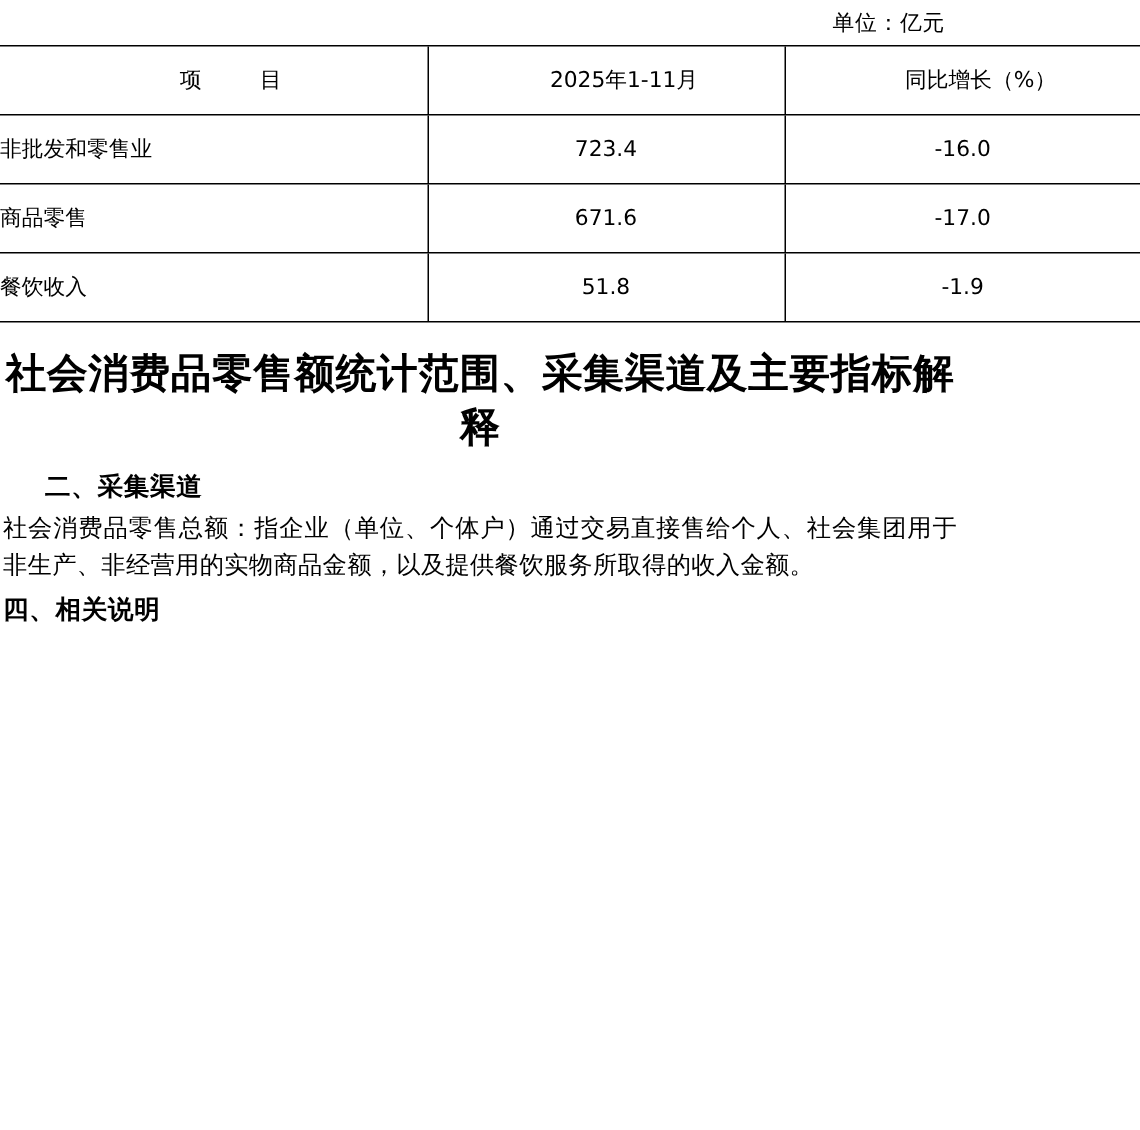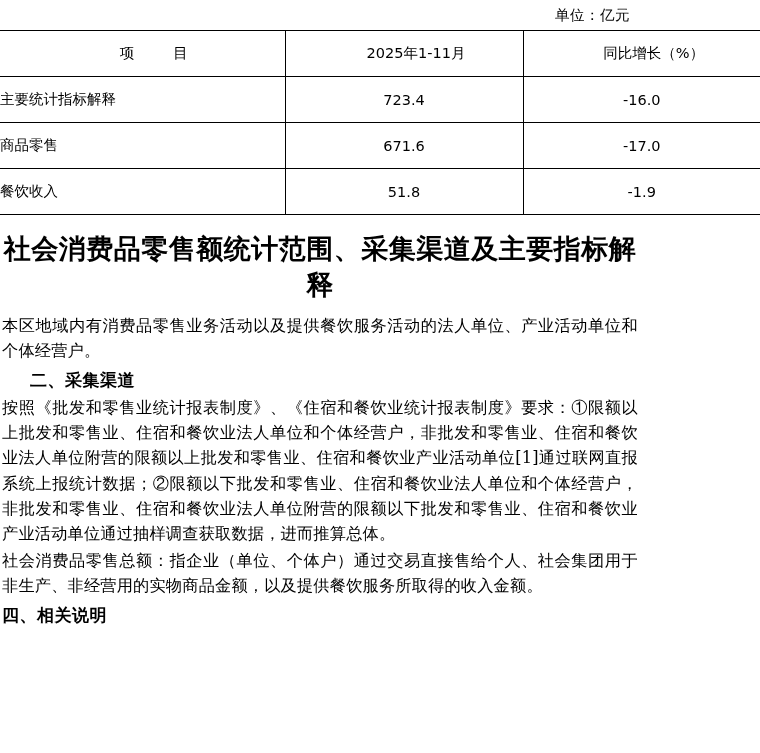--- a/index.html
+++ b/index.html
@@ -134,44 +134,42 @@
           <span class="hdr-item-inner">
             <span>项</span><span class="gap"></span><span>目</span>
           </span>
         </th>
         <th class="vsep">2025年1-11月</th>
         <th class="vsep">同比增长（%）</th>
       </tr>
     </thead>
     <tbody>
       <tr>
-        <td class="label">主要统计指标解释</td>
+        <td class="label">非批发和零售业</td>
         <td class="num vsep">723.4</td>
         <td class="num vsep">-16.0</td>
       </tr>
       <tr>
         <td class="label">商品零售</td>
         <td class="num vsep">671.6</td>
         <td class="num vsep">-17.0</td>
       </tr>
       <tr>
         <td class="label">餐饮收入</td>
         <td class="num vsep">51.8</td>
         <td class="num vsep">-1.9</td>
       </tr>
     </tbody>
   </table>
 
   <h1 class="headline">社会消费品零售额统计范围、采集渠道及主要指标解释</h1>
 
   <div class="wrap">
 
-    <p class="body">本区地域内有消费品零售业务活动以及提供餐饮服务活动的法人单位、产业活动单位和个体经营户。</p>
 
     <div class="section-title indent">二、采集渠道</div>
-    <p class="body">按照《批发和零售业统计报表制度》、《住宿和餐饮业统计报表制度》要求：①限额以上批发和零售业、住宿和餐饮业法人单位和个体经营户，非批发和零售业、住宿和餐饮业法人单位附营的限额以上批发和零售业、住宿和餐饮业产业活动单位[1]通过联网直报系统上报统计数据；②限额以下批发和零售业、住宿和餐饮业法人单位和个体经营户，非批发和零售业、住宿和餐饮业法人单位附营的限额以下批发和零售业、住宿和餐饮业产业活动单位通过抽样调查获取数据，进而推算总体。</p>
 
     <p class="body">社会消费品零售总额：指企业（单位、个体户）通过交易直接售给个人、社会集团用于非生产、非经营用的实物商品金额，以及提供餐饮服务所取得的收入金额。</p>
 
     <div class="section-title">四、相关说明</div>
 
   </div>
 </div>
 
 </body></html>

